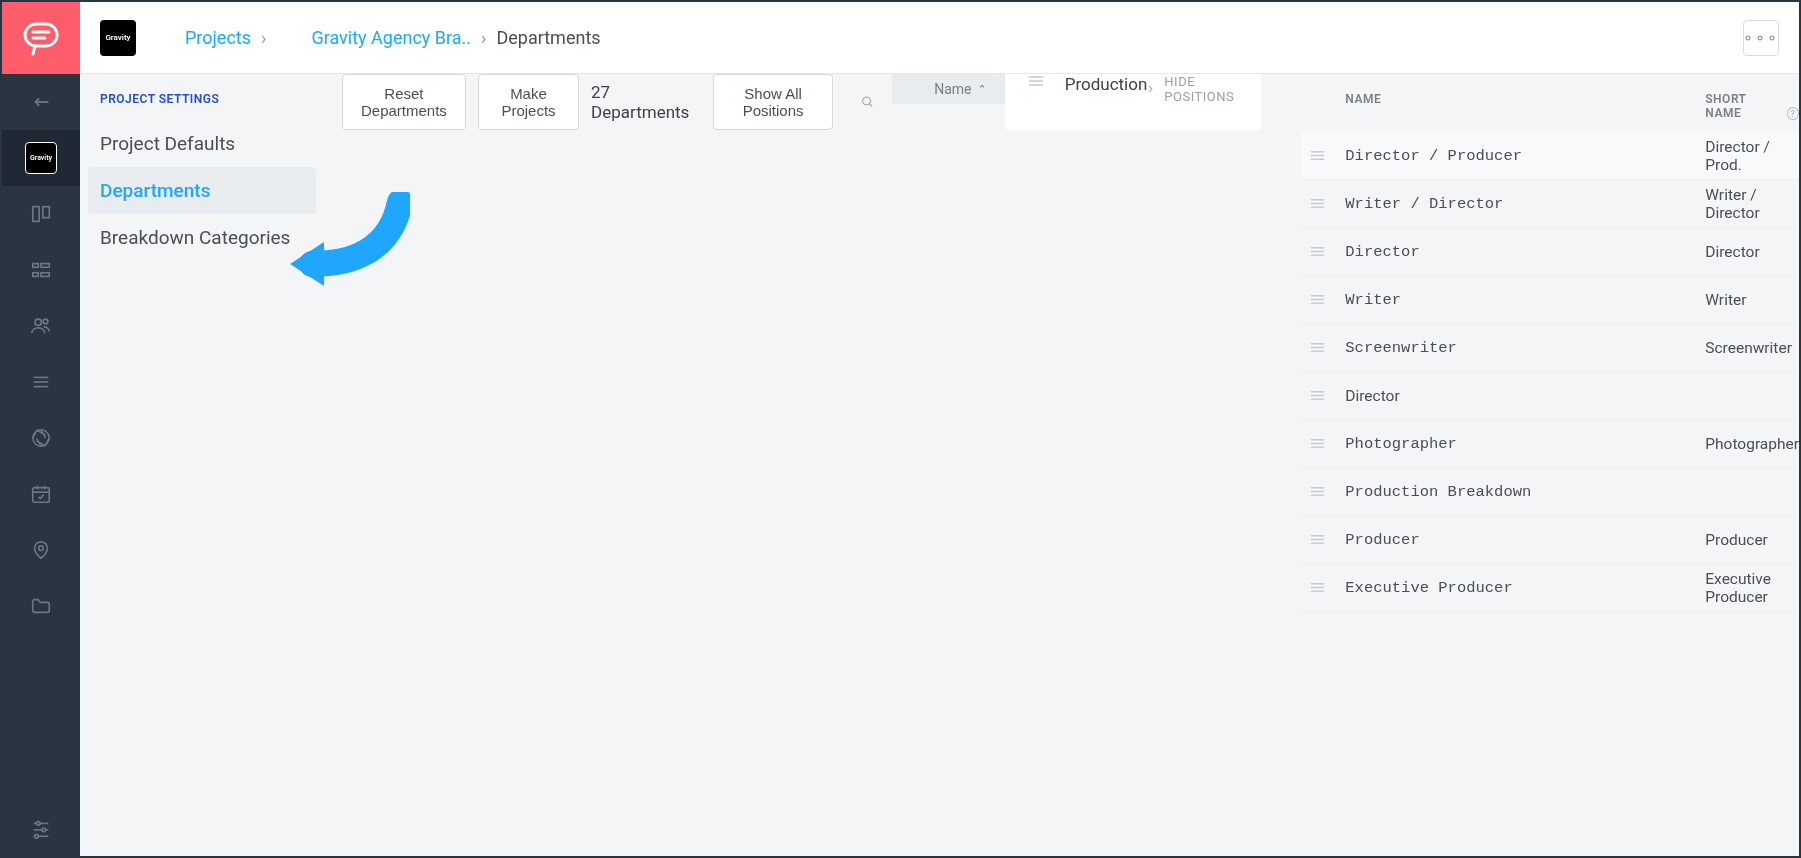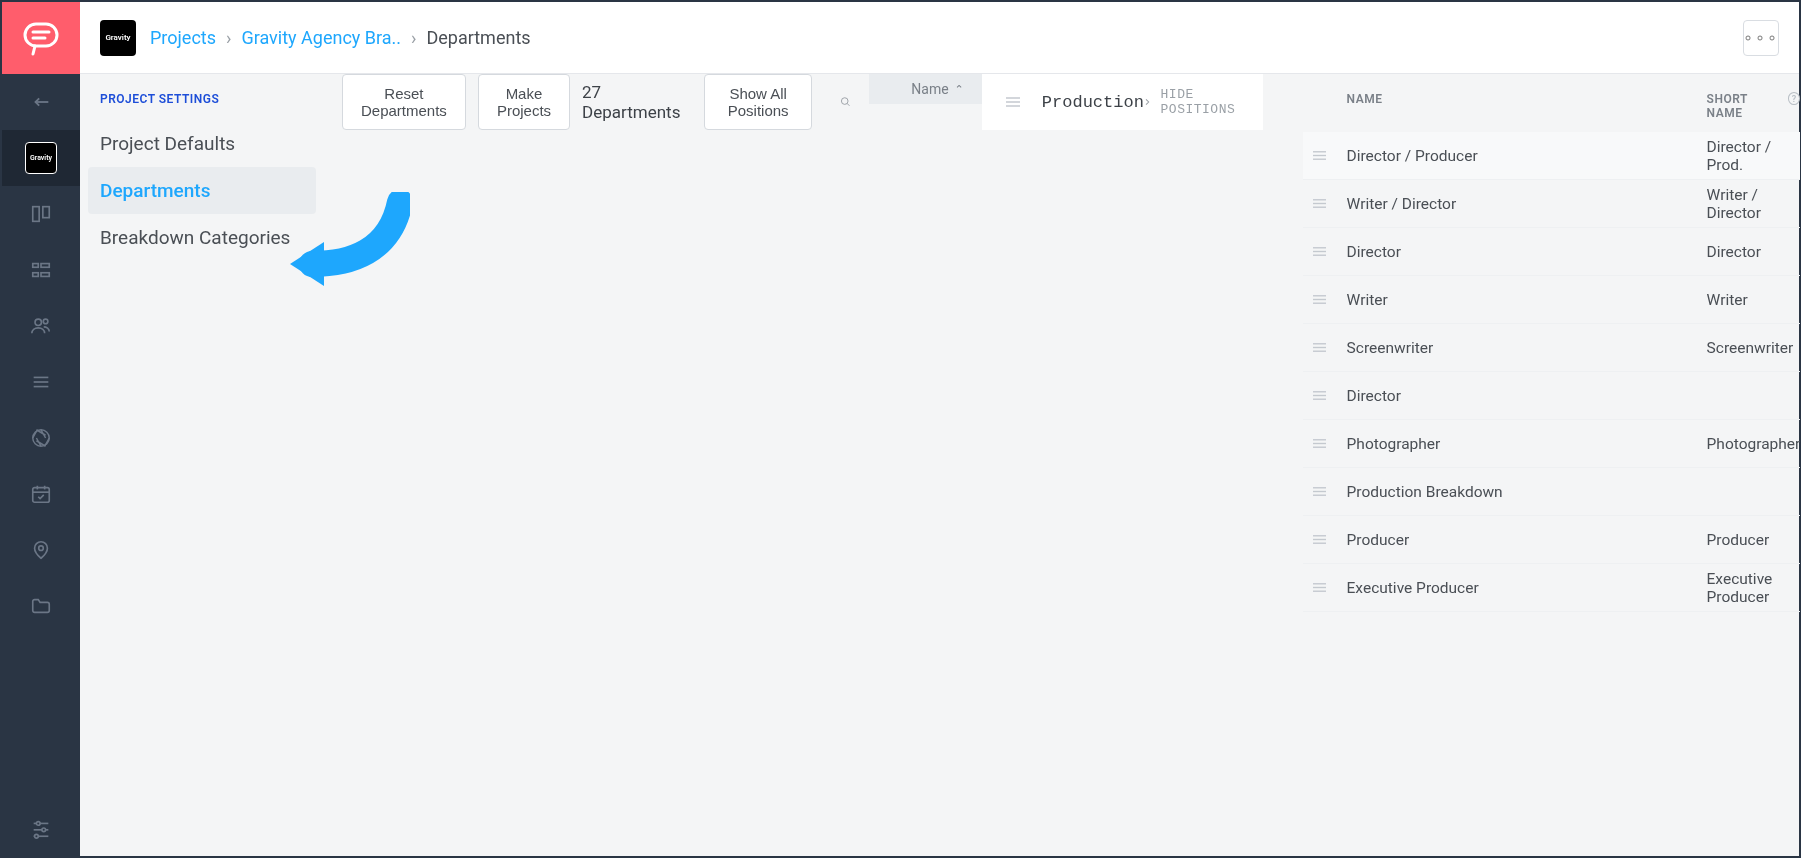--- a/index.html
+++ b/index.html
@@ -16,21 +16,21 @@
 .rail-item .proj-thumb { width: 32px; height: 32px; background: #000; border: 1px solid #fff; border-radius: 4px; display:flex;align-items:center;justify-content:center; color:#fff; font-size:7px; font-weight:600;}
 .rail-last { margin-top: auto; }
 
 
 .main { flex: 1; display: flex; flex-direction: column; background: #f4f5f6; min-width: 0; }
 
 
 .topbar { height: 72px; background: #fff; border-bottom: 1px solid #e5e7eb; display: flex; align-items: center; padding: 0 20px; }
 .proj-badge { width: 36px; height: 36px; background: #000; border-radius: 4px; display:flex;align-items:center;justify-content:center; color:#fff; font-size:8px; font-weight:600; margin-right: 14px;}
 .breadcrumb { display: flex; align-items: center; gap: 10px; font-size: 18px; }
-.crumb-link { color: #1ea7fd; cursor: pointer; }
+.crumb-link { color: #1ea7fd; cursor: pointer; margin-left: 35px; }
 .crumb-sep { color: #9aa0a6; }
 .crumb-current { color: #4a4f55; }
 .topbar-spacer { flex: 1; }
 .more-btn { width: 36px; height: 36px; border: 1px solid #d9dde2; border-radius: 4px; display:flex; align-items:center; justify-content:center; color:#888; cursor:pointer; background:#fff; }
 .more-btn .dots { letter-spacing: 2px; font-size: 16px; line-height: 1; }
 
 
 .content { flex: 1; display: flex; min-height: 0; }
 .sidebar { width: 244px; background: #f4f5f6; padding: 18px 0; }
 .sidebar-title { font-size: 12px; letter-spacing: 0.5px; color: #1d4ed8; font-weight: 600; padding: 0 20px 14px; }
@@ -42,38 +42,38 @@
 .panel { flex: 1; display: flex; flex-direction: row; min-width: 0; }
 .toolbar { height: 56px; display: flex; align-items: center; padding: 0 18px; gap: 12px; }
 .btn { background: #fff; border: 1px solid #d5d9de; border-radius: 4px; padding: 10px 18px; font-size: 15px; color: #4a4f55; cursor: pointer; }
 .toolbar-text { font-size: 17px; color: #3d4248; }
 .toolbar-spacer { flex: 1; }
 .search-icon { width: 20px; height: 20px; color: #9aa0a6; margin-left: 16px; cursor:pointer; }
 
 .col-header-row { height: 30px; background: #e9ecef; display: flex; align-items: center; padding: 0 18px 0 42px; font-size: 14px; color: #7a8088; }
 .sort-caret { font-size: 11px; margin-left: 6px; }
 
-.group-header { background: #fff; height: 56px; display: flex; align-items: center; padding: 0 24px; margin: 0 0 0 0; font-family: Liberation Mono, monospace; }
+.group-header { background: #fff; height: 56px; display: flex; align-items: flex-start; padding: 0 24px; margin: 0 0 0 0; }
 .drag-icon { color: #c4c9cf; margin-right: 22px; display:flex; }
 .drag-icon svg { width: 14px; height: 14px; }
 .group-title { font-size: 17px; color: #3d4248; flex: 1; }
 .group-toggle { display:flex; align-items:center; gap: 10px; color:#9aa0a6; font-size: 13px; letter-spacing: 0.5px; cursor:pointer; }
 .group-toggle svg { width: 10px; height: 10px; }
 
 .positions { padding: 0 0 0 40px; }
 .pos-head { display:flex; padding: 18px 0 12px 0; font-size: 12px; letter-spacing: 0.5px; color:#7a8088; font-weight:600; }
 .col-name { width: 404px; padding-left: 44px; }
-.col-short { flex: 1; display:flex; align-items:flex-start; gap:6px; }
+.col-short { flex: 1; display:flex; align-items:flex-end; gap:6px; }
 .help-icon { width:13px; height:13px; border:1px solid #b8bec5; border-radius:50%; display:inline-flex; align-items:center; justify-content:center; font-size:9px; color:#b8bec5; }
 
 .pos-row { display:flex; align-items:center; height: 48px; border-bottom: 1px solid #eef0f2; font-size: 15.5px; color:#4a4f55; }
 .pos-row:first-of-type { background: #f8f9fa; }
 .pos-drag { width: 44px; display:flex; align-items:center; justify-content:flex-start; padding-left: 10px; color:#c4c9cf; }
 .pos-drag svg { width:13px; height:13px; }
-.pos-name { width: 360px; }
+.pos-name { width: 360px; font-family: Liberation Mono, monospace; }
 .pos-short { flex: 1; }
 </style>
 </head>
 <body>
 
 <div class="app">
 
   <div class="rail">
     <div class="rail-logo">
       <svg viewBox="0 0 40 40" fill="none" stroke="#fff" stroke-width="3" stroke-linecap="round">

